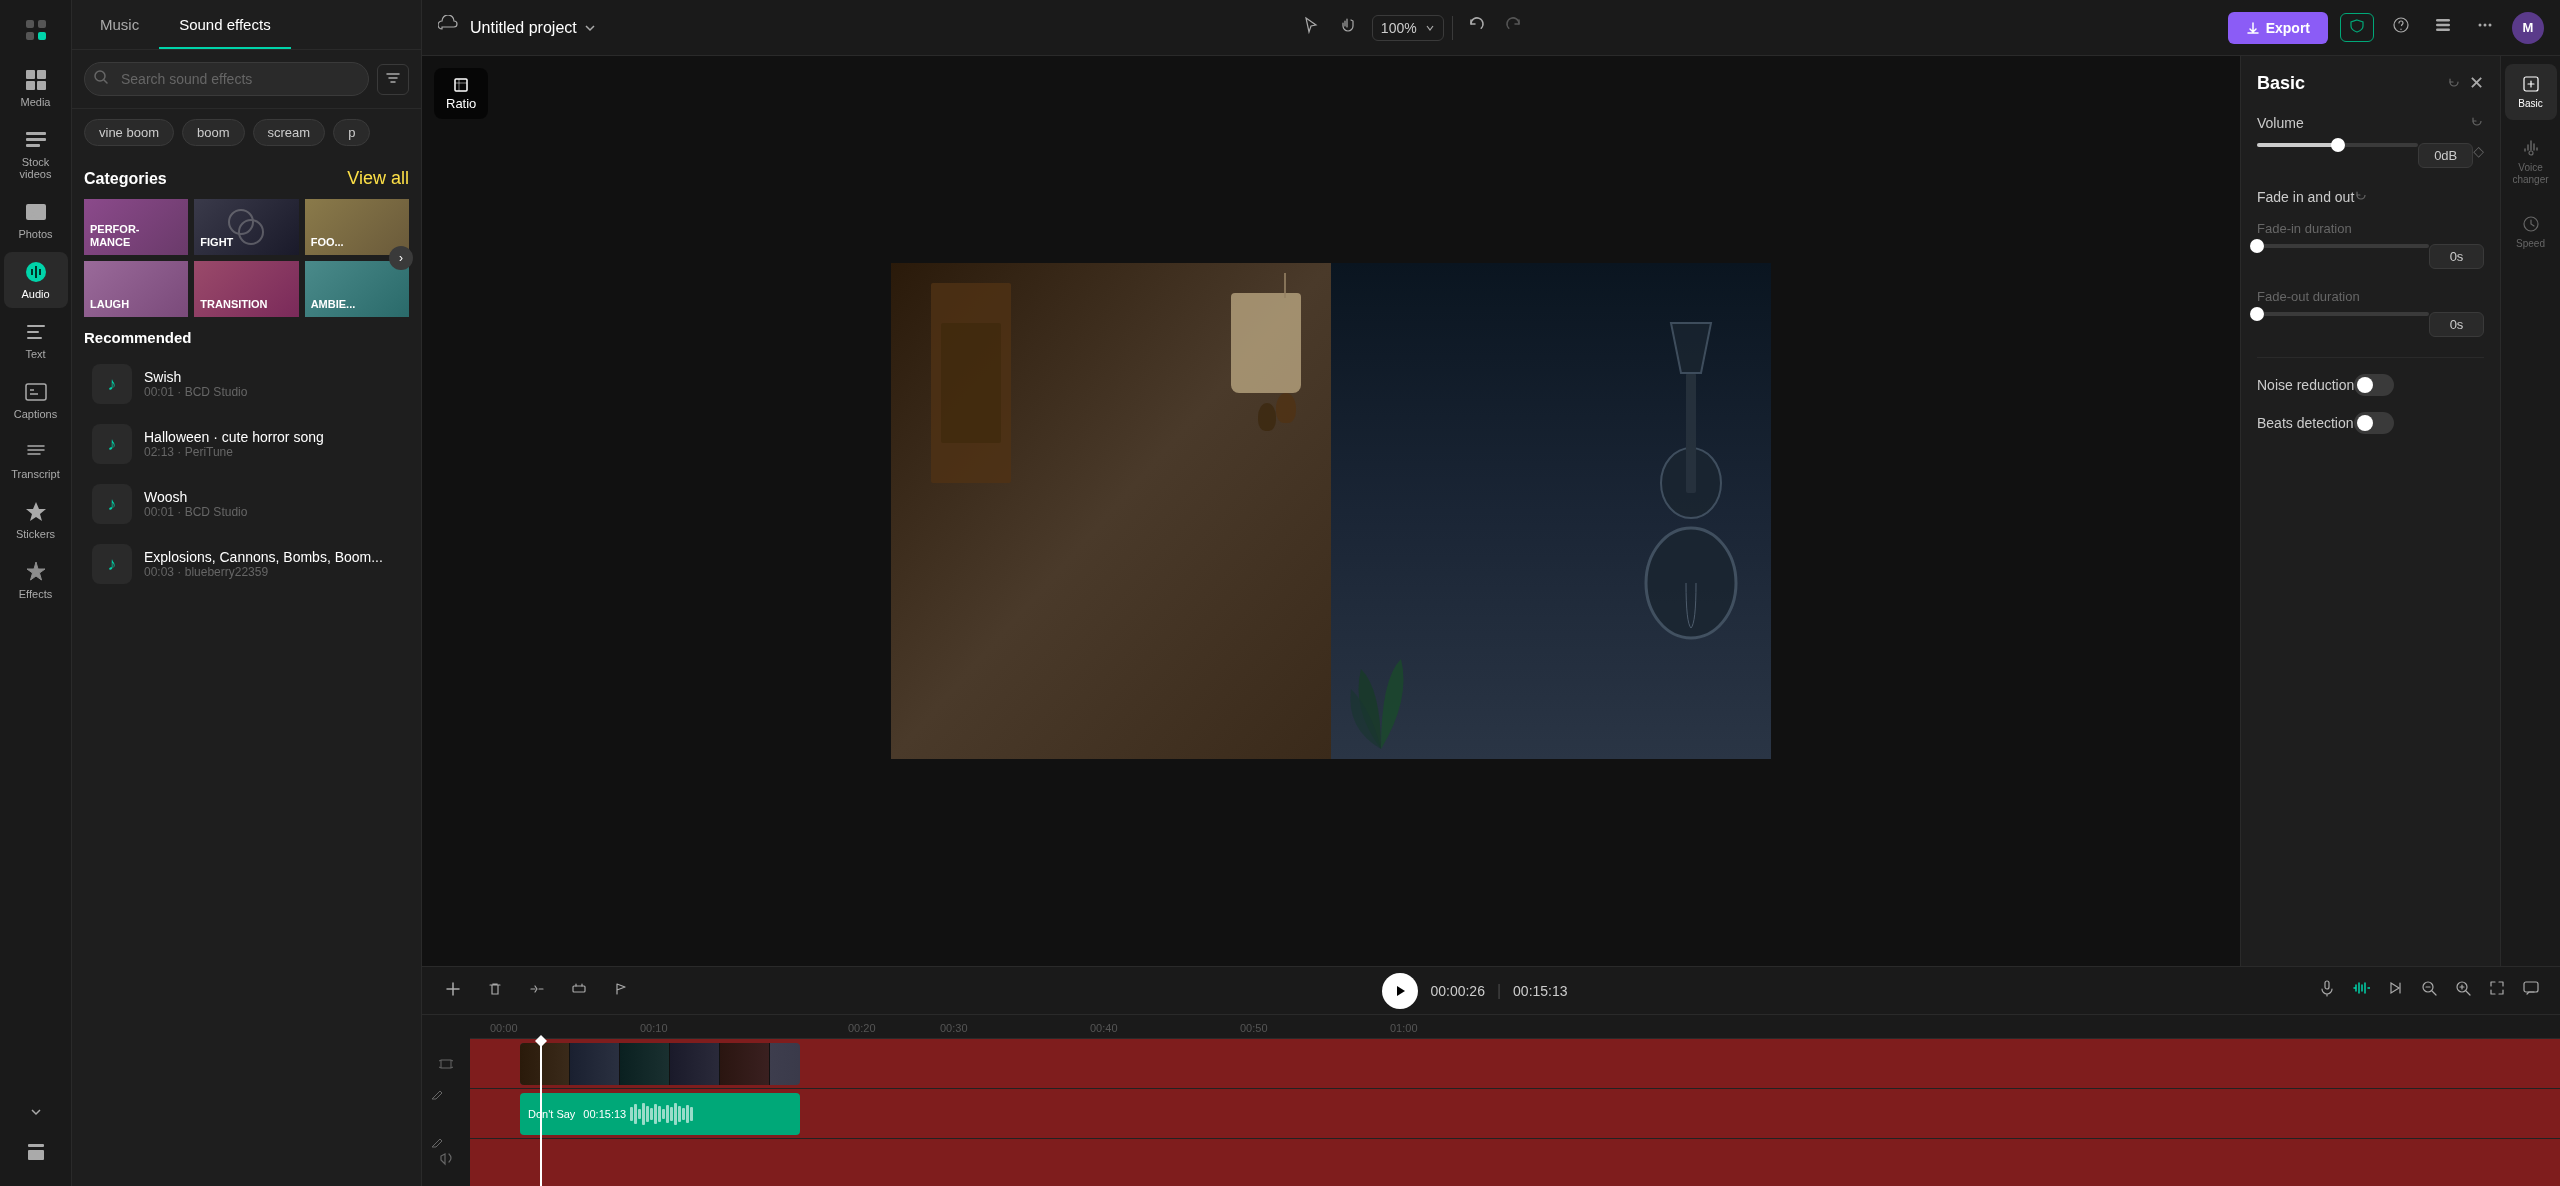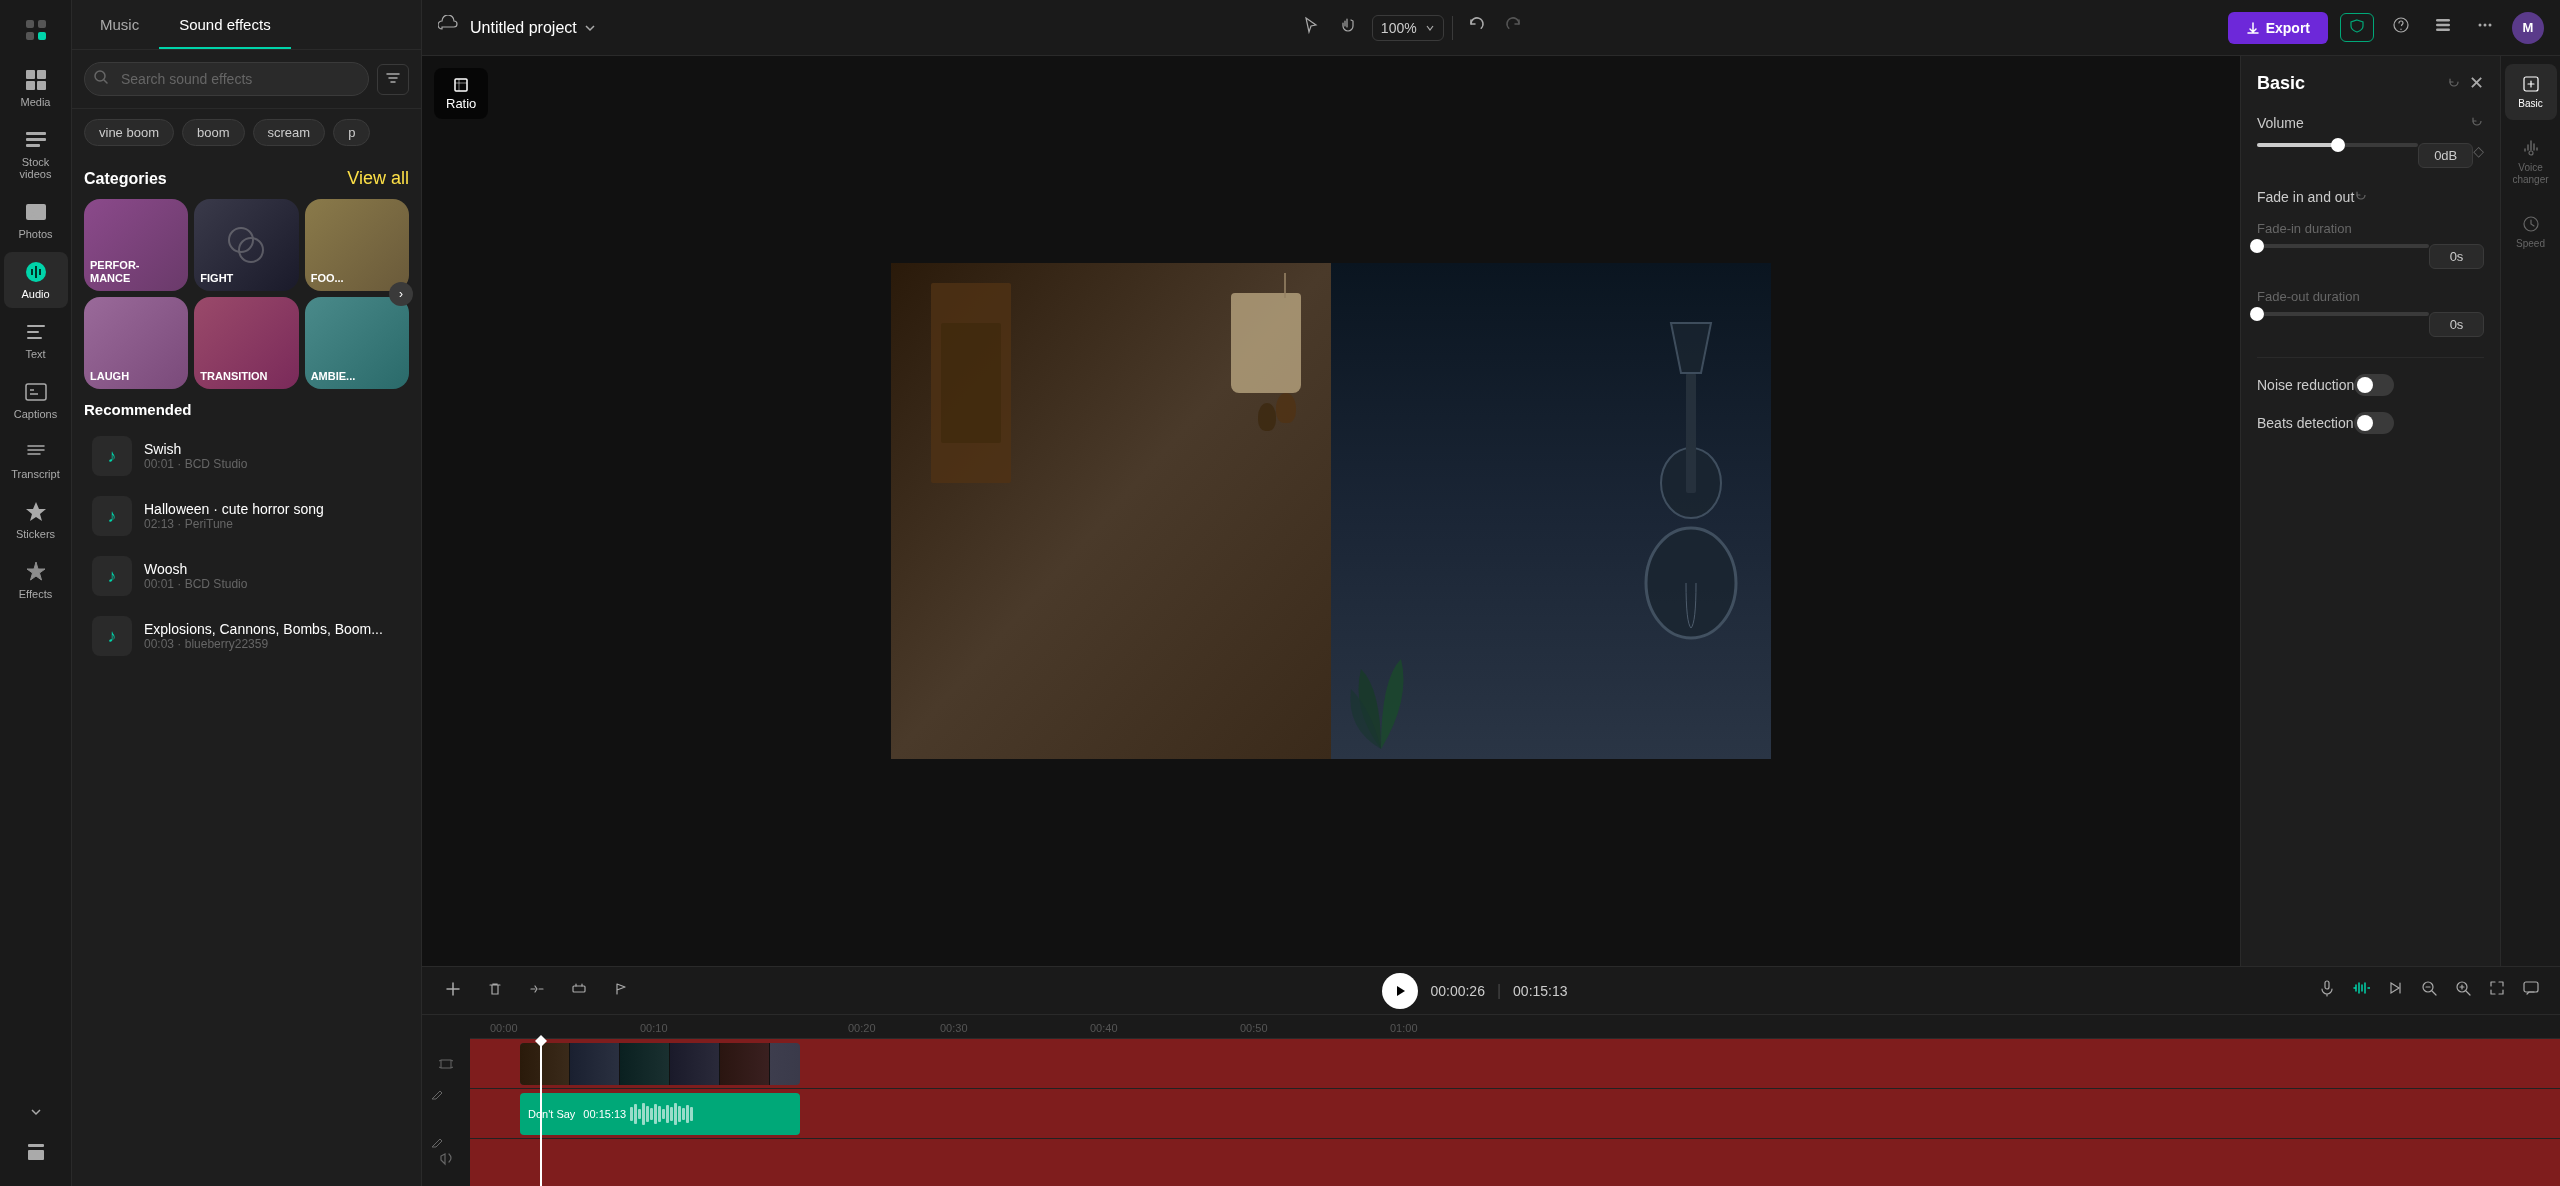--- a/index.html
+++ b/index.html
@@ -132,23 +132,23 @@
     .categories-title { font-size: 16px; color: #fff; font-weight: 600; }
     .view-all-btn { font-size: 18px; color: #fde047; background: none; border: none; cursor: pointer; }
 
     .categories-grid {
       display: grid;
       grid-template-columns: 1fr 1fr 1fr;
       gap: 6px;
       position: relative;
     }
     .category-card {
-      border-radius: 16px;
+      border-radius: 0;
       overflow: hidden;
-      height: 92px;
+      height: 56px;
       position: relative;
       cursor: pointer;
     }
     .cat-bg {
       width: 100%; height: 100%;
       display: flex;
       align-items: center;
       justify-content: center;
     }
     .cat-label {
@@ -263,21 +263,21 @@
       padding: 4px 8px;
       font-size: 14px;
       cursor: pointer;
     }
     .divider-v {
       width: 1px;
       height: 24px;
       background: #3a3a3a;
     }
     .export-btn {
-      background: #6d28d9;
+      background: #8b5cf6;
       border: none;
       border-radius: 6px;
       color: #fff;
       padding: 8px 18px;
       font-size: 14px;
       font-weight: 600;
       cursor: pointer;
       display: flex;
       align-items: center;
       gap: 6px;

